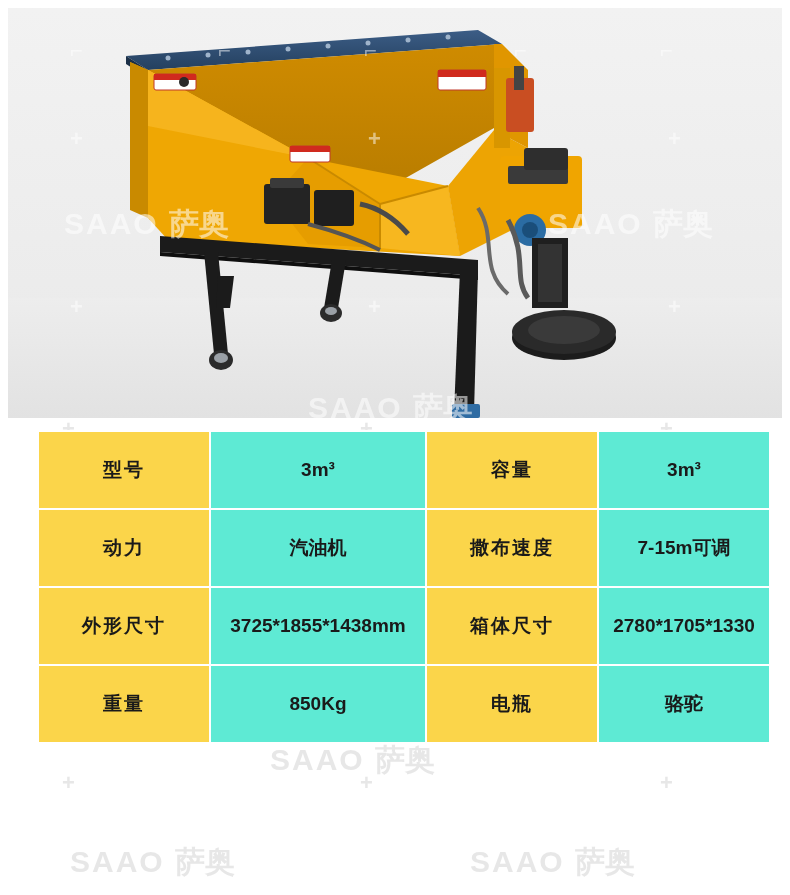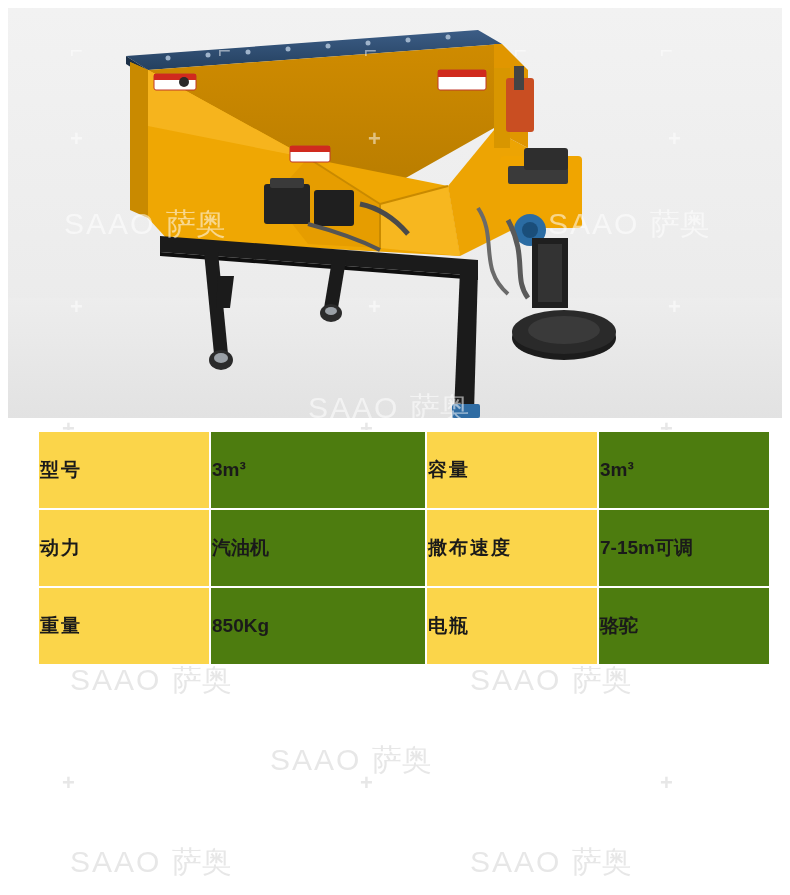--- a/index.html
+++ b/index.html
@@ -41,21 +41,21 @@
 
   
   .wm-layer {
     position: absolute;
     inset: 0;
     pointer-events: none;
     z-index: 5;
   }
   .wm {
     position: absolute;
-    font-weight: normal;
+    font-weight: bold;
     color: rgba(255,255,255,0.55);
     letter-spacing: 2px;
     white-space: nowrap;
     font-size: 30px;
   }
   .wm.dark {
     color: rgba(120,120,120,0.18);
   }
   .wm .cn { letter-spacing: 0px; }
   .wm-tick {
@@ -77,33 +77,33 @@
     z-index: 4;
   }
   table.spec {
     width: 100%;
     border-collapse: collapse;
     table-layout: fixed;
   }
   table.spec td {
     border: 2px solid #ffffff;
     height: 74px;
-    text-align: left;
+    text-align: center;
     vertical-align: middle;
     font-size: 19px;
     color: #1a1a1a;
     font-weight: bold;
   }
   td.label {
     background: #fbd54a;
     width: 168px;
     letter-spacing: 2px;
   }
   td.value {
-    background: #4d7c0f;
+    background: #5eead4;
     border: 2px solid #f0f0f0;
   }
   td.value.v1 { width: 212px; }
   td.value.v2 { width: 168px; }
 
   .wm-bottom {
     position: absolute;
     left: 0; right: 0; bottom: 0; top: 410px;
     pointer-events: none;
     z-index: 2;
@@ -274,20 +274,26 @@
           <td class="label">容量</td>
           <td class="value v2">3m³</td>
         </tr>
         <tr>
           <td class="label">动力</td>
           <td class="value v1">汽油机</td>
           <td class="label">撒布速度</td>
           <td class="value v2">7-15m可调</td>
         </tr>
         <tr>
+          <td class="label">外形尺寸</td>
+          <td class="value v1">3725*1855*1438mm</td>
+          <td class="label">箱体尺寸</td>
+          <td class="value v2">2780*1705*1330</td>
+        </tr>
+        <tr>
           <td class="label">重量</td>
           <td class="value v1">850Kg</td>
           <td class="label">电瓶</td>
           <td class="value v2">骆驼</td>
         </tr>
       </tbody>
     </table>
   </div>
 
 </div>

